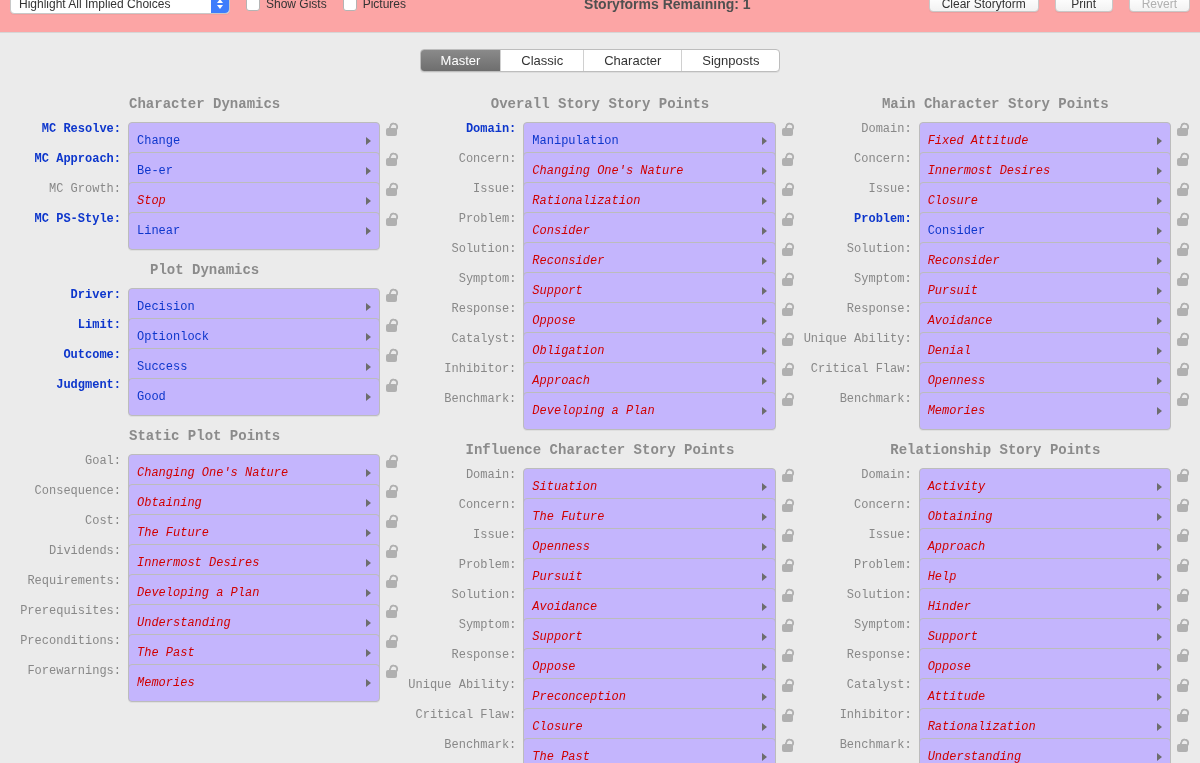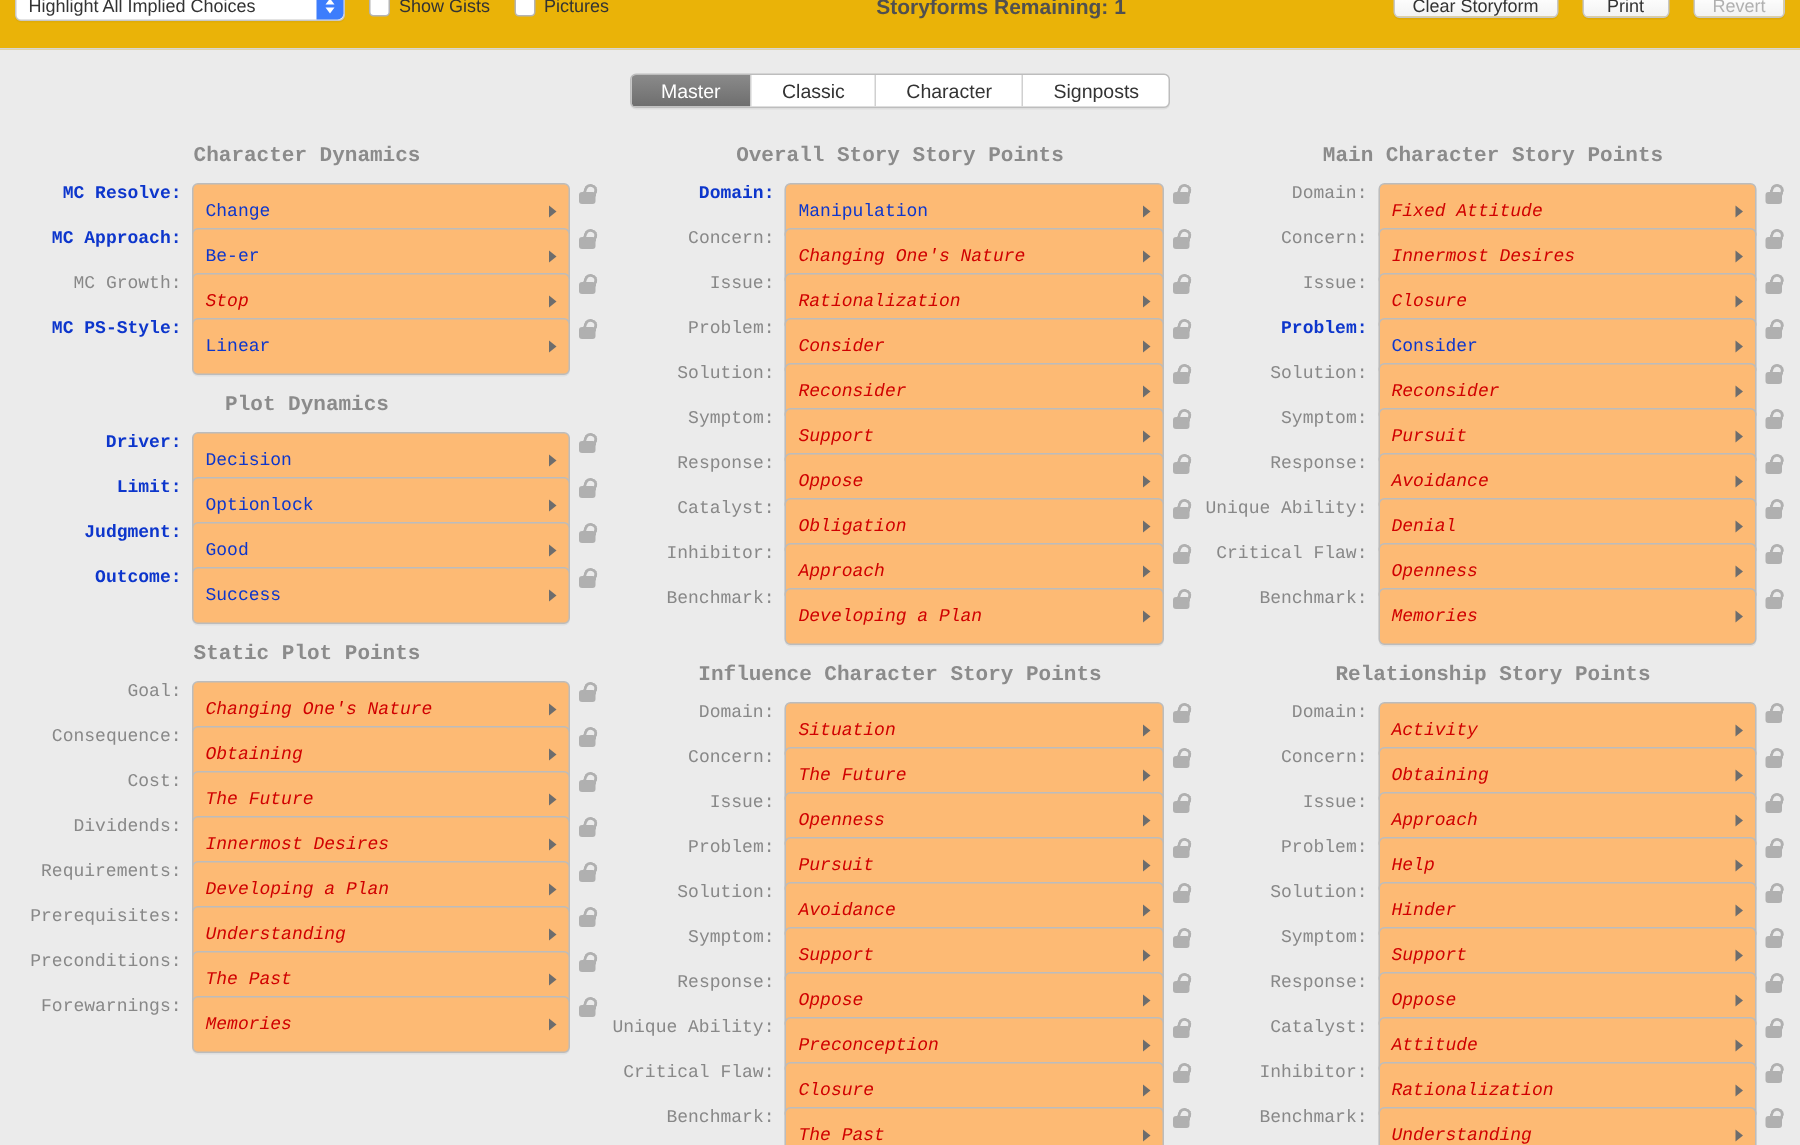--- a/index.html
+++ b/index.html
@@ -9,21 +9,21 @@
     font-size: 12px;
     background: #ebebeb;
     color: #333;
     width: 1200px;
   }
   .toolbar {
     display: flex;
     align-items: center;
     padding: 4px 10px 28px 10px;
     gap: 16px;
-    background: #eab308;
+    background: #fca5a5;
     border-bottom: 1px solid #d6d6d6;
     height: 30px;
   }
   .popup-select {
     position: relative;
     display: inline-flex;
     align-items: center;
     height: 20px;
     background: #fff;
     border: 1px solid #c8c8c8;
@@ -118,21 +118,21 @@
     width: 116px;
     text-align: right;
     padding-right: 7px;
     color: #888888;
     font-size: 12px;
   }
   .label.bold-blue { color: #0d36cc; font-weight: 700; }
   .field {
     flex: 1;
     height: 38px;
-    background: #fdba74;
+    background: #c4b5fd;
     border: 1px solid #bcbcbc;
     border-radius: 4px;
     display: flex;
     align-items: center;
     padding: 0 8px;
     position: relative;
     box-shadow: 0 1px 0 rgba(0,0,0,0.05);
   }
   .field .val { flex: 1; font-size: 12px; }
   .field .val.blue { color: #0d36cc; }
@@ -252,31 +252,31 @@
             </div>
             <div class="row">
               <div class="label bold-blue">Limit:</div>
               <div class="field">
                 <span class="val blue">Optionlock</span>
                 <span class="caret"></span>
               </div>
               <span class="lock"></span>
             </div>
             <div class="row">
+              <div class="label bold-blue">Outcome:</div>
+              <div class="field">
+                <span class="val blue">Success</span>
+                <span class="caret"></span>
+              </div>
+              <span class="lock"></span>
+            </div>
+            <div class="row">
               <div class="label bold-blue">Judgment:</div>
               <div class="field">
                 <span class="val blue">Good</span>
-                <span class="caret"></span>
-              </div>
-              <span class="lock"></span>
-            </div>
-            <div class="row">
-              <div class="label bold-blue">Outcome:</div>
-              <div class="field">
-                <span class="val blue">Success</span>
                 <span class="caret"></span>
               </div>
               <span class="lock"></span>
             </div>
           </div>
       </div>
       <div class="section">
         <div class="section-title">Static Plot Points</div>
         <div>
             <div class="row">

